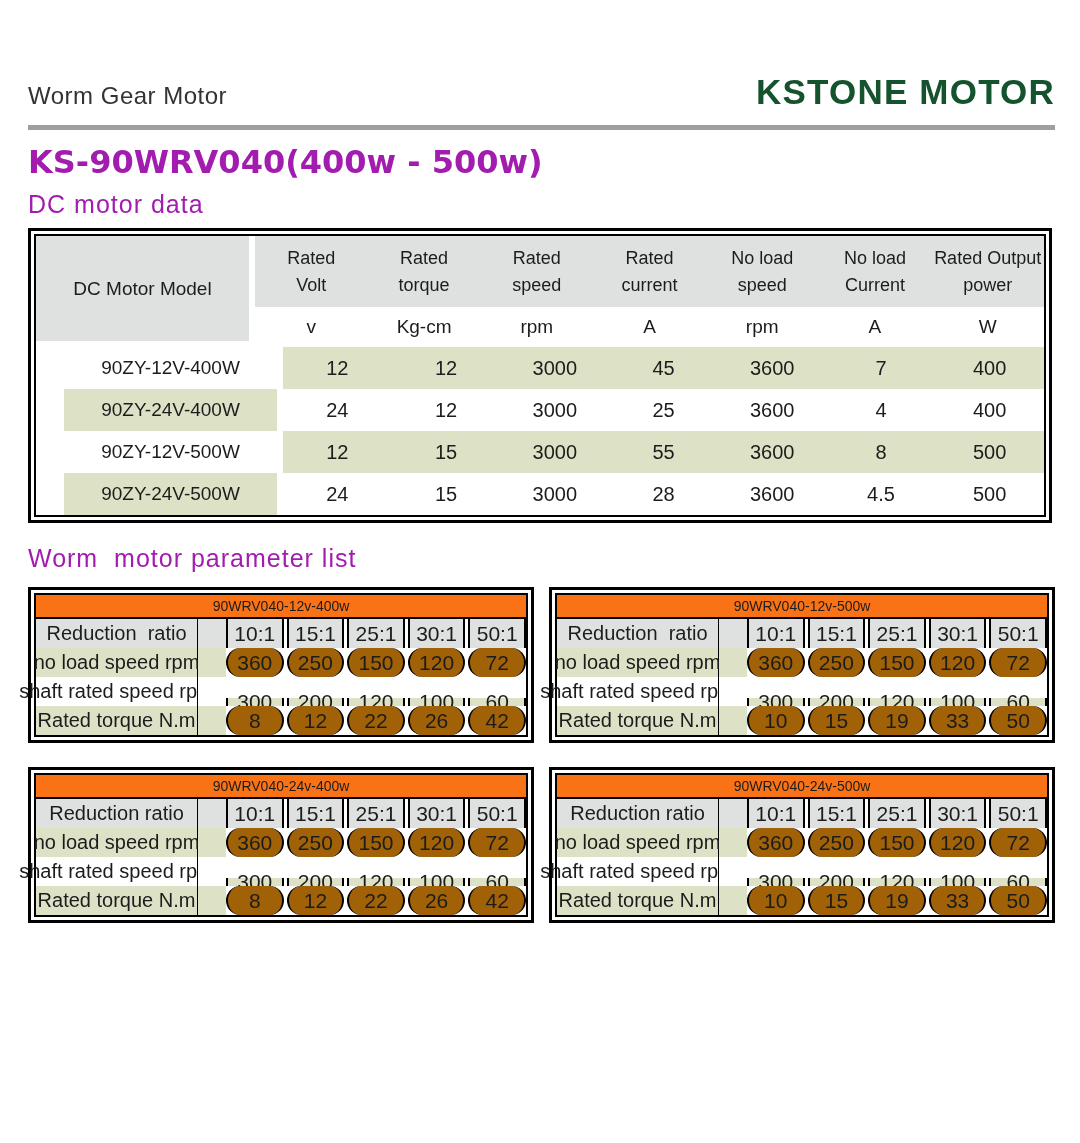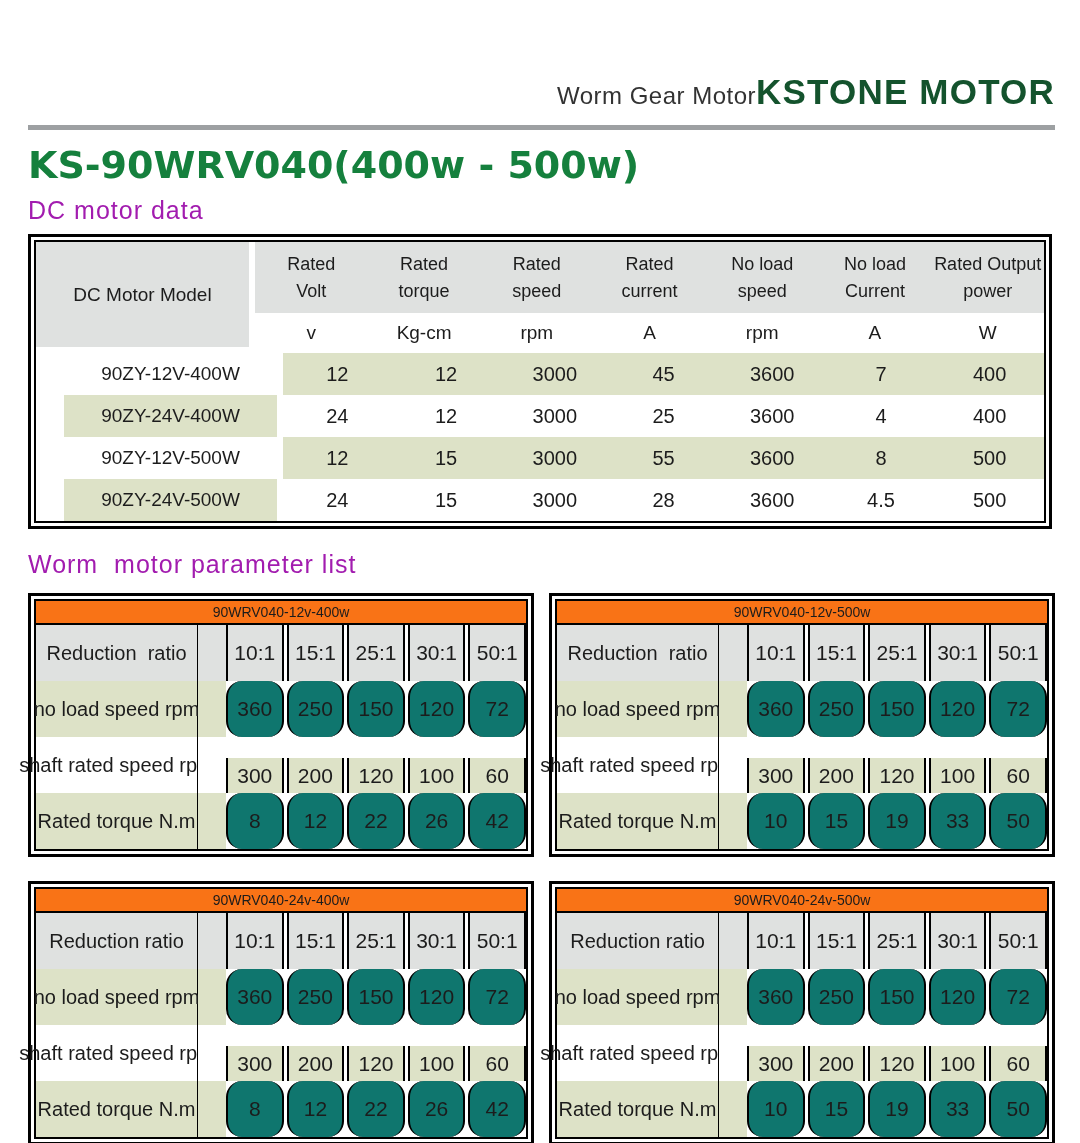--- a/index.html
+++ b/index.html
@@ -9,28 +9,28 @@
   }
   *{box-sizing:border-box;}
   html,body{margin:0;padding:0;}
   body{
     width:1080px;height:1143px;background:#ffffff;color:var(--ink);
     font-family:"Liberation Sans",sans-serif;overflow:hidden;
   }
   .page{width:1080px;height:1143px;padding:72px 25px 0 28px;}
 
   
-  .topbar{display:flex;justify-content:flex-end;align-items:baseline;}
+  .topbar{display:flex;justify-content:space-between;align-items:baseline;}
   .product-type{font-size:24px;letter-spacing:.5px;color:#333;}
   .brand{font-size:35px;font-weight:bold;letter-spacing:1.2px;color:#14532d;}
   .divider{height:5px;background:#9da0a2;margin-top:13px;}
 
   .title{
-    font-family:"DejaVu Sans",sans-serif;font-weight:bold;font-size:38px;
-    margin:13px 0 0 0;color:#15803d;letter-spacing:0;
+    font-family:"DejaVu Sans",sans-serif;font-weight:bold;font-size:32px;
+    margin:13px 0 0 0;color:#a21caf;letter-spacing:0;
   }
   .sec{font-size:25px;font-weight:normal;letter-spacing:1px;margin:9px 0 0 0;color:#a21caf;white-space:pre;}
   .sec2{margin-top:21px;}
 
   
   .frame{border:3px solid #000;padding:3px;background:#fff;}
   .frame-in{border:2px solid #000;background:#fff;}
 
   
   .main-frame{width:1024px;margin-top:9px;}
@@ -57,35 +57,35 @@
   
   .worm-grid{
     display:grid;grid-template-columns:506px 506px;column-gap:15px;row-gap:24px;
     margin-top:14px;
   }
   .wt-frame{width:506px;}
   .wt-title{
     height:24px;border-bottom:2px solid #000;background:#f97316;
     display:flex;align-items:center;justify-content:center;font-size:14px;
   }
-  .wt-row{display:flex;height:56px;}
+  .wt-row{display:flex;height:29px;}
   .wt-lbl{
     width:162px;border-right:1px solid #000;white-space:pre;
     display:flex;align-items:center;justify-content:center;font-size:20px;
   }
   .wt-spacer{width:28px;}
   .wt-vals{flex:1;display:flex;}
   .wt-vcell{
     flex:1;border-left:2px solid #000;border-right:2px solid #000;
     display:flex;align-items:center;justify-content:center;font-size:21px;background:#fff;
   }
   .wt-vcell + .wt-vcell{margin-left:3px;}
   .wt-row.ratio .wt-lbl,.wt-row.ratio .wt-spacer,.wt-row.ratio .wt-vcell{background:var(--gray);}
   .wt-row.alt0 .wt-lbl,.wt-row.alt0 .wt-spacer{background:var(--green);}
-  .wt-row.alt0 .wt-vcell{background:#0f766e;border-radius:16px;}
+  .wt-row.alt0 .wt-vcell{background:#a16207;border-radius:16px;}
   .wt-row.alt1 .wt-lbl,.wt-row.alt1 .wt-spacer{background:#fff;}
   .wt-row.alt1 .wt-vcell{background:var(--green);margin-top:21px;}
 </style>
 </head>
 <body>
 
 <div class="page">
 
   <div class="topbar">
     <div class="product-type">Worm Gear Motor</div>

